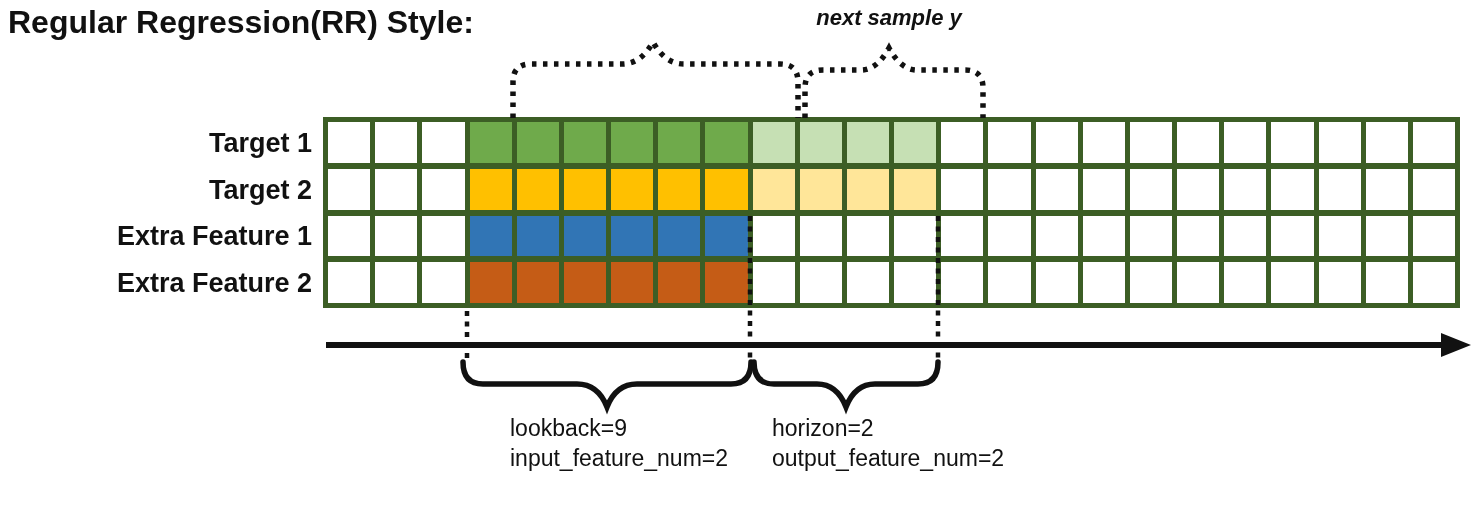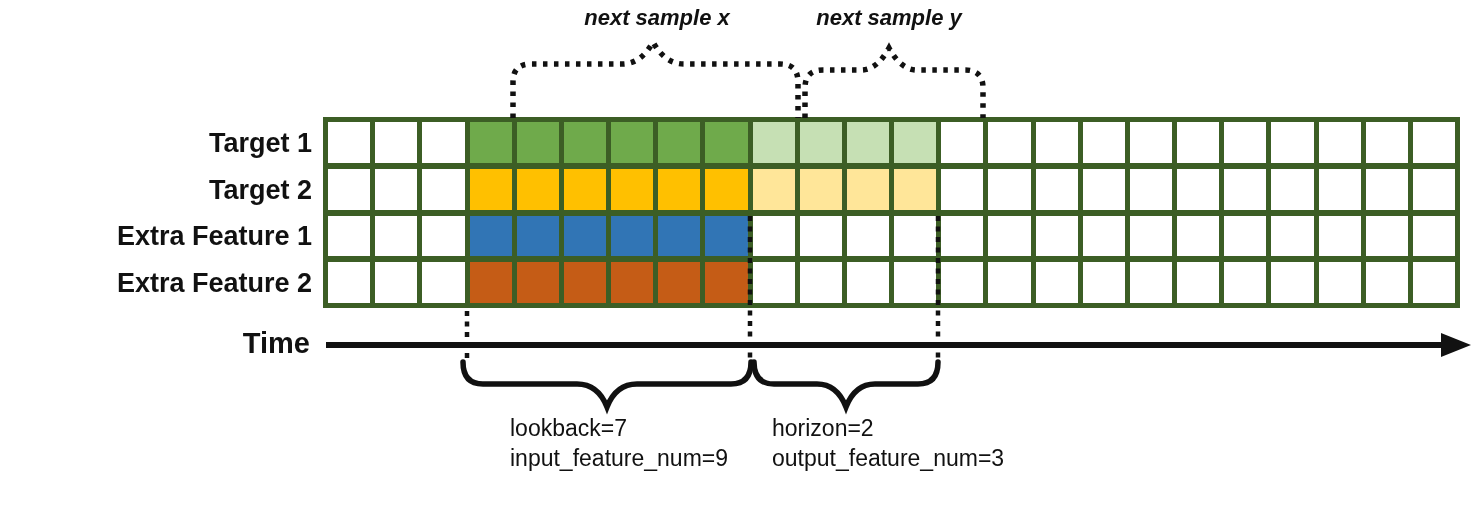--- a/index.html
+++ b/index.html
@@ -89,22 +89,22 @@
     white-space: nowrap;
   }
   .annot-input  { left: 510px; }
   .annot-output { left: 772px; }
 </style>
 </head>
 <body>
 
 <div class="canvas">
 
-
-  <div class="next-label next-x">next sample x</div>
+  <div class="title">Regular Regression(RR) Style:</div>
+
   <div class="next-label next-y">next sample y</div>
 
   <div class="sample-grid" style="background: rgb(60, 94, 37);">
       <div class="cell" style="background: rgb(255, 255, 255);"></div>
       <div class="cell" style="background: rgb(255, 255, 255);"></div>
       <div class="cell" style="background: rgb(255, 255, 255);"></div>
       <div class="cell" style="background: rgb(111, 170, 75);"></div>
       <div class="cell" style="background: rgb(111, 170, 75);"></div>
       <div class="cell" style="background: rgb(111, 170, 75);"></div>
       <div class="cell" style="background: rgb(111, 170, 75);"></div>
@@ -197,43 +197,42 @@
       <div class="cell" style="background: rgb(255, 255, 255);"></div>
       <div class="cell" style="background: rgb(255, 255, 255);"></div>
       <div class="cell" style="background: rgb(255, 255, 255);"></div>
     </div>
 
   <div class="row-label row-label-1">Target 1</div>
   <div class="row-label row-label-2">Target 2</div>
   <div class="row-label row-label-3">Extra Feature 1</div>
   <div class="row-label row-label-4">Extra Feature 2</div>
 
-  <div class="time-label">Time</div>
 
   <svg class="overlay" width="1476" height="516" viewBox="0 0 1476 516">
 
     <path d="M 513 118 L 513 82 Q 513 64 531 64 L 622 64 Q 641 64 653 42 Q 665 64 684 64 L 780 64 Q 798 64 798 82 L 798 118" fill="none" stroke="#111111" stroke-width="5.5" stroke-dasharray="4.5 6.5" stroke-linecap="butt"></path>
 
     <path d="M 805 118 L 805 88 Q 805 70 823 70 L 861 70 Q 877 70 889 48 Q 901 70 917 70 L 965 70 Q 983 70 983 88 L 983 118" fill="none" stroke="#111111" stroke-width="5.5" stroke-dasharray="4.5 6.5" stroke-linecap="butt"></path>
 
     <line x1="750" y1="216" x2="750" y2="361" stroke="#111111" stroke-width="4.5" stroke-dasharray="5 5.5"></line>
     <line x1="938" y1="216" x2="938" y2="361" stroke="#111111" stroke-width="4.5" stroke-dasharray="5 5.5"></line>
     <line x1="467" y1="311" x2="467" y2="361" stroke="#111111" stroke-width="4.5" stroke-dasharray="5 5.5"></line>
 
     <line x1="326" y1="345" x2="1446" y2="345" stroke="#111111" stroke-width="6"></line>
     <polygon points="1441,333 1471,345 1441,357" fill="#111111"></polygon>
 
     <path d="M 463 362 Q 463 384 483 384 L 577 384 Q 598 384 607 407 Q 616 384 637 384 L 731 384 Q 751 384 751 362" fill="none" stroke="#111111" stroke-width="5.5" stroke-linecap="round"></path>
 
     <path d="M 754 362 Q 754 384 774 384 L 817 384 Q 837 384 846 407 Q 855 384 875 384 L 918 384 Q 938 384 938 362" fill="none" stroke="#111111" stroke-width="5.5" stroke-linecap="round"></path>
   </svg>
 
   <div class="annot annot-input">
-    <div>lookback=7</div>
-    <div>input_feature_num=9</div>
+    <div>lookback=9</div>
+    <div>input_feature_num=2</div>
   </div>
 
   <div class="annot annot-output">
     <div>horizon=2</div>
-    <div>output_feature_num=3</div>
+    <div>output_feature_num=2</div>
   </div>
 
 </div>
 
 </body></html>

